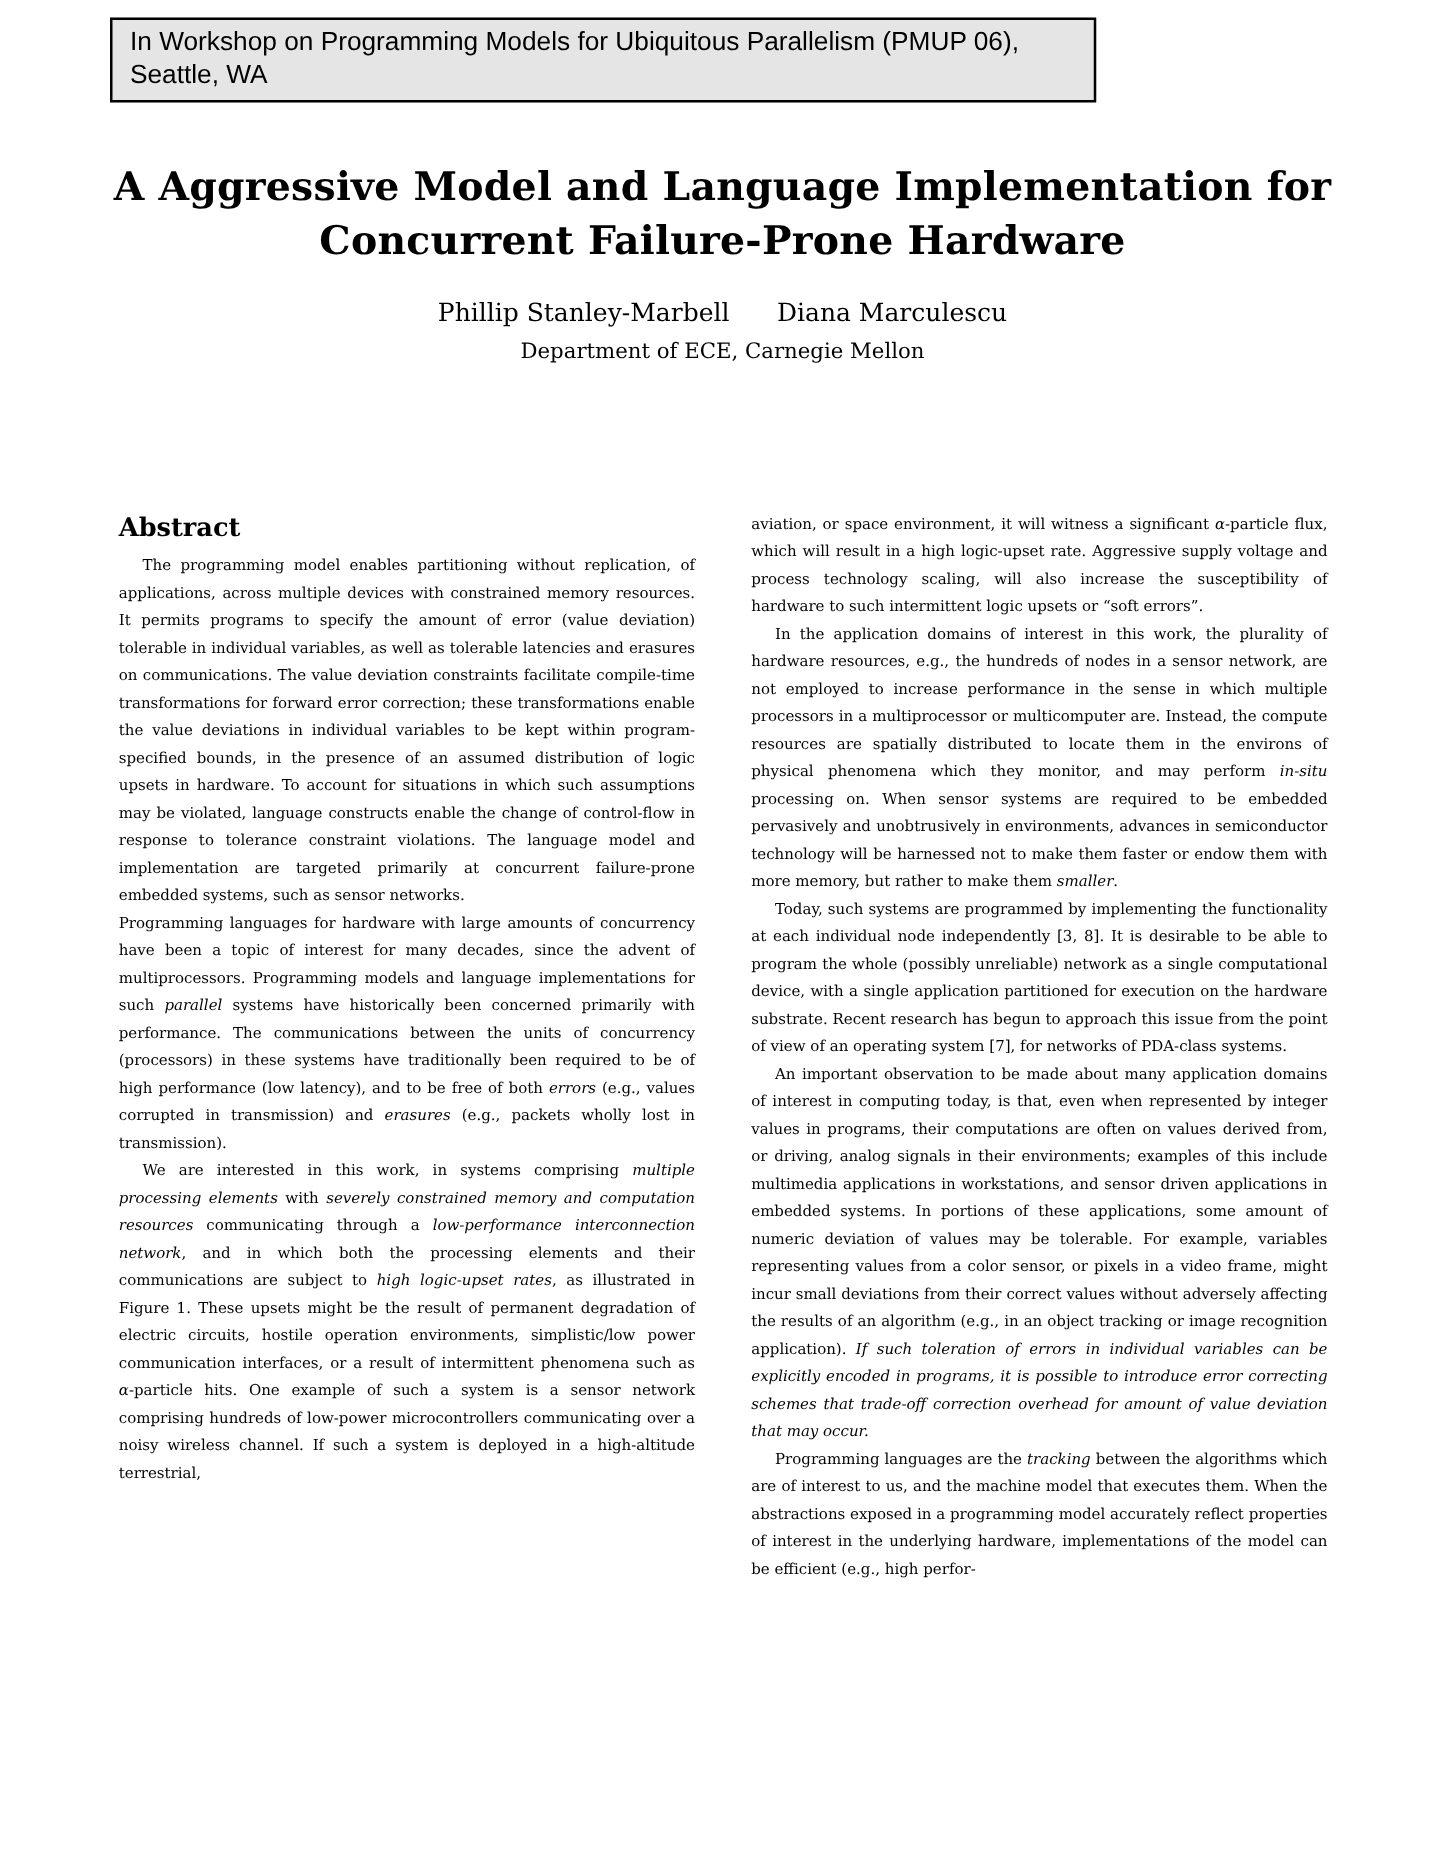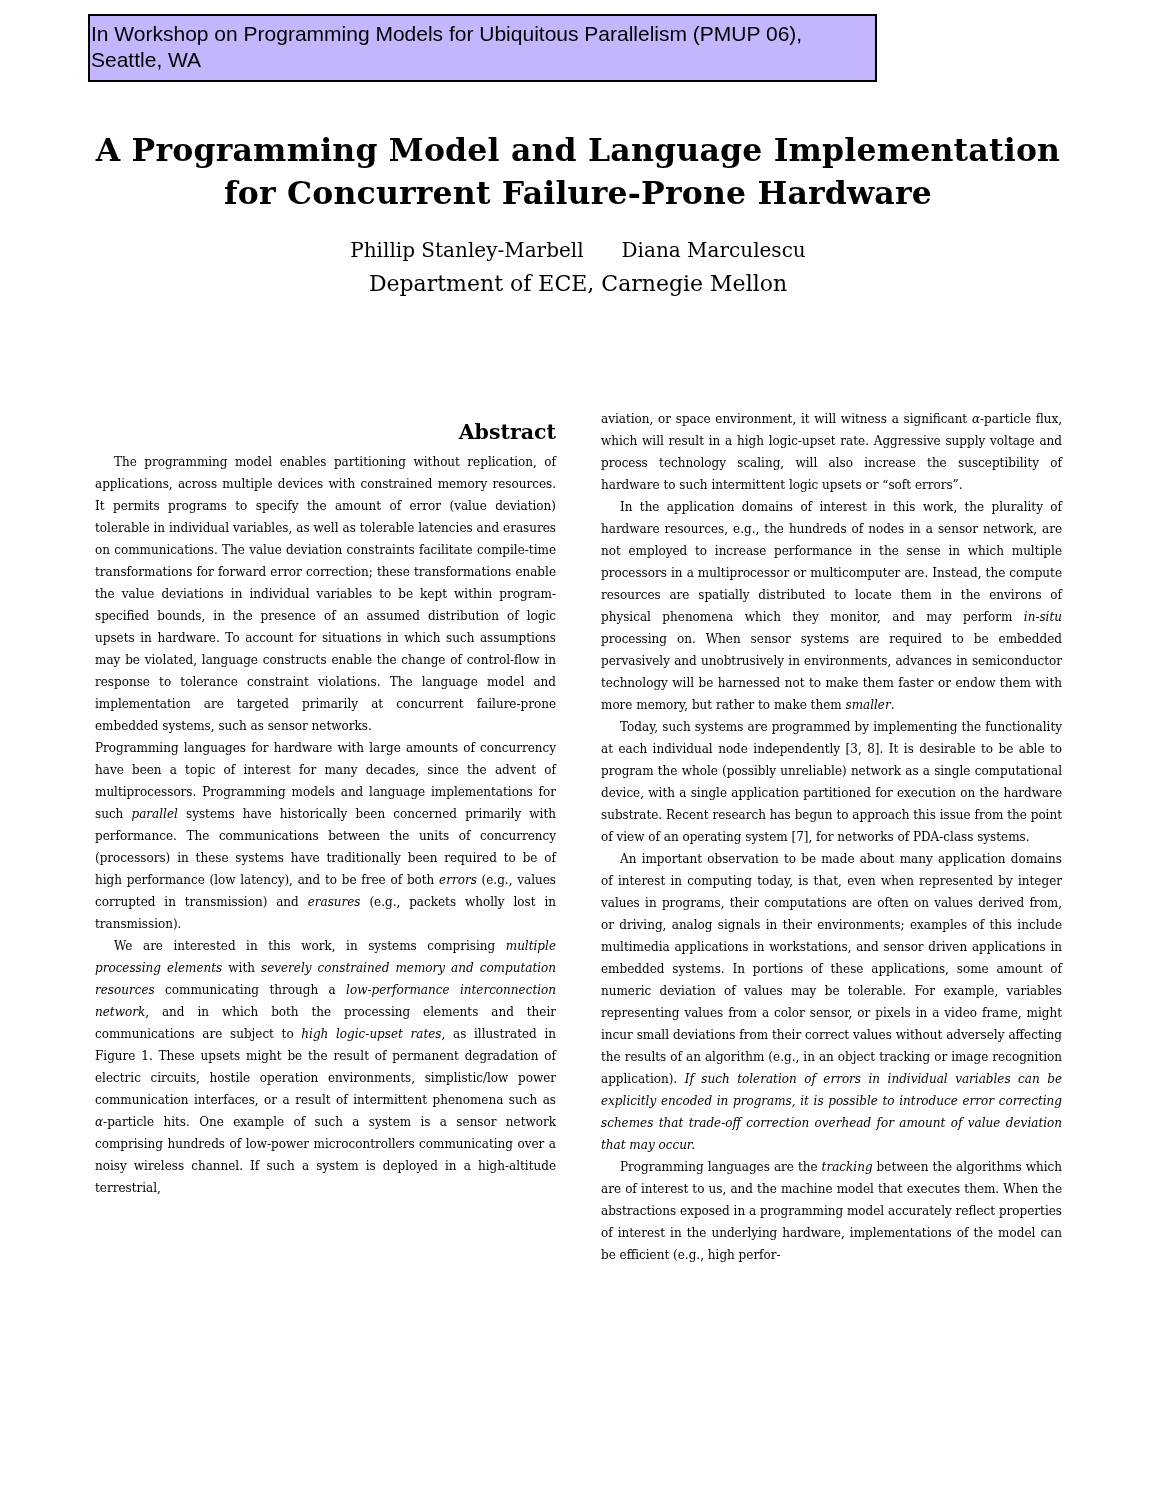--- a/index.html
+++ b/index.html
@@ -12,26 +12,26 @@
     color: #000000;
     font-family: "DejaVu Serif", serif;
     overflow: hidden;
   }
   .banner {
     position: absolute;
     left: 88px;
     top: 14px;
     width: 789px;
     border: 2px solid #000000;
-    padding: 5px 9px 6px 1px;
+    padding: 5px 9px 6px 14px;
     font-family: "Liberation Sans", sans-serif;
     font-size: 21px;
     line-height: 1.25;
     color: #000000;
-    background: #c4b5fd;
+    background: #e5e5e5;
   }
   .title-block {
     position: absolute;
     top: 128px;
     left: 0;
     width: 100%;
     text-align: center;
   }
   .paper-title {
     margin: 0 auto;
@@ -41,21 +41,21 @@
     line-height: 1.38;
     letter-spacing: 0.2px;
   }
   .authors {
     margin-top: 23px;
     font-size: 20px;
   }
   .author + .author { margin-left: 38px; }
   .affiliation {
     margin-top: 9px;
-    font-size: 22px;
+    font-size: 17px;
   }
   .columns {
     position: absolute;
     top: 408px;
     left: 95px;
     width: 967px;
     display: flex;
     gap: 45px;
   }
   .col {
@@ -65,44 +65,43 @@
   .col p {
     margin: 0;
     font-size: 12px;
     line-height: 22px;
     text-align: justify;
     hyphens: auto;
     -webkit-hyphens: auto;
   }
   .col p.indent { text-indent: 19px; }
   h2.abstract-heading {
-    margin: 12px 0 7px 0;
+    margin: 2px 0 7px 0;
     font-size: 20.5px;
     font-weight: bold;
-    text-align: right;
   }
   h2.section-heading {
     margin: 26px 0 8px 0;
     font-size: 20.5px;
     font-weight: bold;
   }
   .section-number { margin-right: 16px; }
   i { font-style: italic; }
 </style>
 </head>
 <body>
 
 <div class="page">
 
   <div class="banner">
     <span>In Workshop on Programming Models for Ubiquitous Parallelism (PMUP 06), Seattle, WA</span>
   </div>
 
   <div class="title-block">
-    <h1 class="paper-title">A Programming Model and Language Implementation for Concurrent Failure-Prone Hardware</h1>
+    <h1 class="paper-title">A Aggressive Model and Language Implementation for Concurrent Failure-Prone Hardware</h1>
     <div class="authors">
       <span class="author">Phillip Stanley-Marbell</span><span class="author">Diana Marculescu</span>
     </div>
     <div class="affiliation">Department of ECE, Carnegie Mellon</div>
   </div>
 
   <div class="columns">
 
     <div class="col">
       <h2 class="abstract-heading">Abstract</h2>

